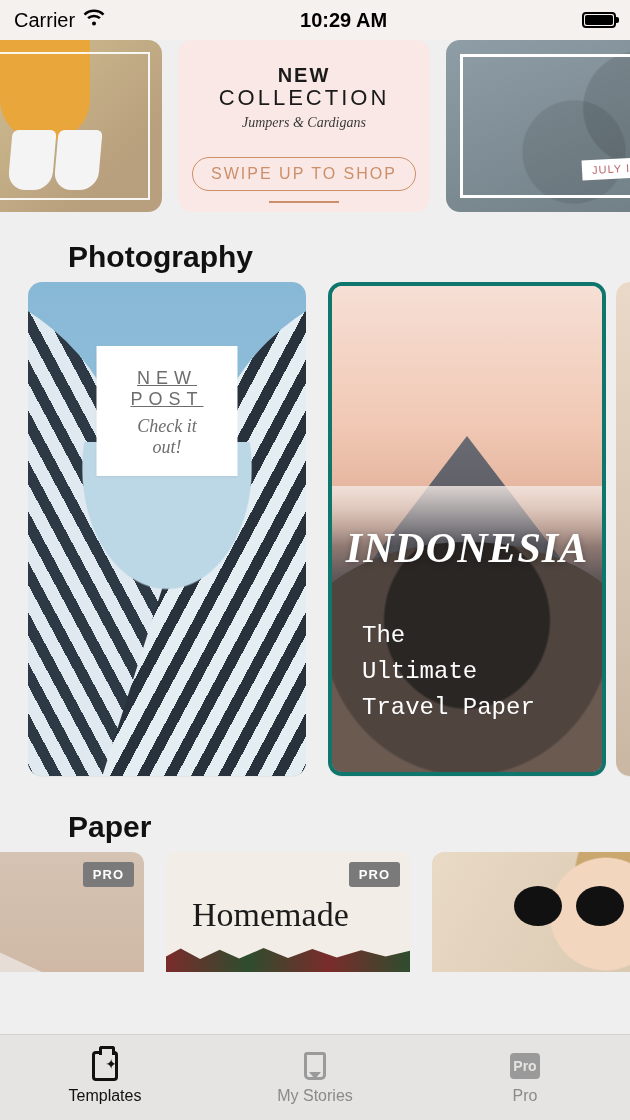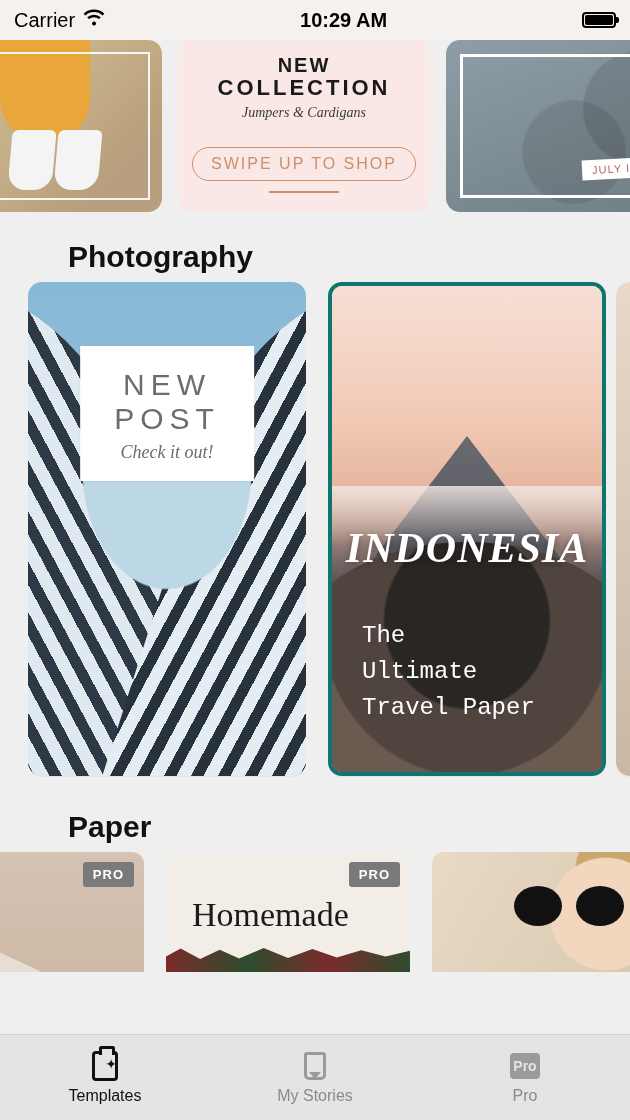--- a/index.html
+++ b/index.html
@@ -20,23 +20,23 @@
 
   
   .top-row { display: flex; gap: 16px; padding: 0 0 18px 0; margin-left: -90px; }
   .top-card { width: 252px; height: 172px; border-radius: 14px; flex: 0 0 auto; position: relative; overflow: hidden; }
   .top-card.a { background: linear-gradient(135deg,#e8c96f 10%,#c8b48a 40%,#b89f7d 80%); }
   .top-card.a .pants { position:absolute; left:90px; top:-20px; width:90px; height:120px; background:#e9a63a; border-radius:10px 10px 40px 40px; }
   .top-card.a .boot { position:absolute; left:100px; top:90px; width:44px; height:60px; background:#f4f4f4; border-radius:6px 6px 18px 18px; transform:skewX(-5deg);}
   .top-card.a .boot2 { left:146px; }
   .top-card.a .frame { position:absolute; inset:12px; border:2px solid rgba(255,255,255,.9);}
 
-  .top-card.b { background:#f9e8e5; display:flex; flex-direction:column; align-items:center; justify-content:flex-start; padding-top:14px; }
+  .top-card.b { background:#f9e8e5; display:flex; flex-direction:column; align-items:center; justify-content:center; padding-top:14px; }
   .top-card.b .t-new { font-weight:800; font-size:20px; letter-spacing:2px; color:#1a1a1a; }
-  .top-card.b .t-col { font-weight:700; font-size:22px; letter-spacing:3px; color:#1a1a1a; margin-top:-2px;}
+  .top-card.b .t-col { font-weight:400; font-size:22px; letter-spacing:3px; color:#1a1a1a; margin-top:-2px;}
   .top-card.b .sub { font-family: Georgia, 'Times New Roman', serif; font-style:italic; font-size:14px; color:#3a3a3a; margin-top:4px;}
   .top-card.b .pill2 { margin-top:26px; border:1.5px solid #cc8f69; color:#cc8f69; font-size:16px; letter-spacing:2px; padding:7px 18px; border-radius:18px; }
   .top-card.b .ul { width:70px; height:2px; background:#cc8f69; margin-top:10px; }
 
   .top-card.c { background: linear-gradient(160deg,#8f9ea6,#6f7e85); }
   .top-card.c .frame { position:absolute; inset:14px; border:3px solid #fff;}
   .top-card.c .palm { position:absolute; right:-30px; top:-20px; width:220px; height:220px; background:
      radial-gradient(circle at 60% 40%, rgba(0,0,0,.12) 0 30%, transparent 31%),
      radial-gradient(circle at 30% 60%, rgba(0,0,0,.10) 0 25%, transparent 26%);
   }
@@ -58,21 +58,21 @@
     border-radius: 0 160px 0 0;
   }
   .bld-r { right:-110px; transform: skewX(-14deg) rotate(4deg);
     background: repeating-linear-gradient( -78deg, #e4edf2 0 14px, #27323d 14px 26px);
     border-radius: 160px 0 0 0;
   }
   .bld-gap { position:absolute; left:50%; top:160px; width:180px; height:260px; transform:translateX(-50%);
     background: radial-gradient(ellipse 140px 200px at 50% 10%, #bcd7e6 0 60%, transparent 61%);
   }
   .post-box { position:absolute; left:50%; top:64px; transform:translateX(-50%); background:#fff; padding:22px 34px 18px; text-align:center; box-shadow:0 1px 2px rgba(0,0,0,.06);}
-  .post-box .np { font-size:30px; letter-spacing:6px; color:#6d6d6d; font-weight:400;}
+  .post-box .np { font-size:18px; letter-spacing:6px; color:#6d6d6d; font-weight:400;text-decoration:underline;}
   .post-box .ci { font-family: Georgia, serif; font-style:italic; font-size:18px; color:#6d6d6d; margin-top:6px;}
 
   
   .indo-card { border:4px solid #0f766e;padding-left:16px;}
   .indo-sky { position:absolute; inset:0; background:linear-gradient(#f6dfd5 0%, #f1c9b5 28%, #e5b6a0 42%, #5f5758 60%, #3b3433 100%);}
   .indo-mtn { position:absolute; left:50%; top:150px; transform:translateX(-50%); width:260px; height:170px;
     background: linear-gradient(#6a6a72,#4a4a52);
     clip-path: polygon(50% 0, 100% 100%, 0 100%);
   }
   .indo-clouds { position:absolute; left:0; right:0; top:200px; height:60px; background:linear-gradient(rgba(240,230,225,.85), rgba(240,230,225,0));}

